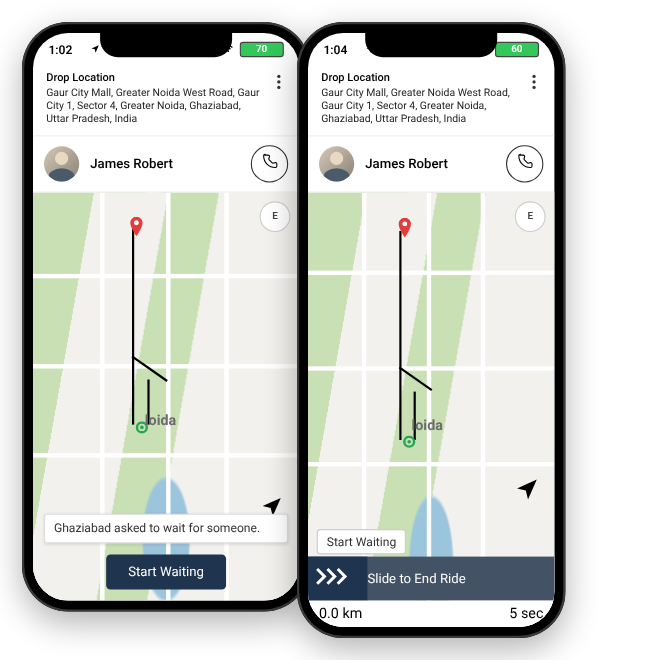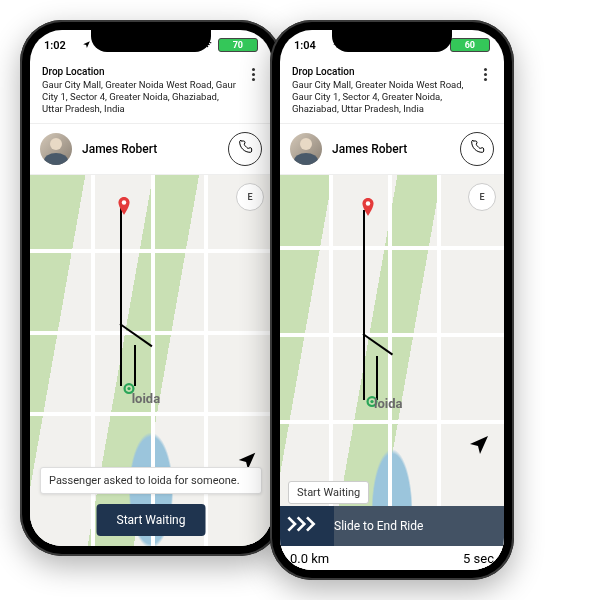--- a/index.html
+++ b/index.html
@@ -69,21 +69,21 @@
     flex: 1; position: relative; overflow: hidden;
     background:
       radial-gradient(ellipse at 50% 85%, #9bc5dc 0%, #9bc5dc 12%, transparent 13%),
       linear-gradient(100deg, #c9e0b4 0%, #c9e0b4 18%, #f2f1ee 18%, #f2f1ee 40%, #c9e0b4 40%, #c9e0b4 55%, #f2f1ee 55%),
       #eef0ec;
   }
   .roads { position:absolute; inset:0; }
   .road { position:absolute; background:#fff; }
   .road.h { height:4px; left:0; right:0; }
   .road.v { width:4px; top:0; bottom:0; }
-  .city-label { position:absolute; font-size:13px; font-weight:700; color:#6b6b6b;margin-top:16px; }
+  .city-label { position:absolute; font-size:13px; font-weight:700; color:#6b6b6b; }
   .compass { position:absolute; top:8px; right:8px; width:28px;height:28px;border-radius:50%;background:#fff;border:1px solid #ccc;display:flex;align-items:center;justify-content:center;font-size:9px;color:#444;font-weight:600;}
   .locate { position:absolute; bottom:70px; right:10px; width:30px;height:30px;display:flex;align-items:center;justify-content:center;}
   .pin { position:absolute; width:14px;}
   .pin-drop { left:36%; top:6%; }
   .pin-pick { left:38%; top:56%; }
   .route { position:absolute; left:37%; top:9%; width:2px; height:48%; background:#000; }
   .route2 { position:absolute; left:37%; top:40%; width:16%; height:2px; background:#000; transform: rotate(35deg); transform-origin: left center;}
   .route3 { position:absolute; left:43%; top:46%; width:2px; height:11%; background:#000;}
 
   .msg-bar {
@@ -197,21 +197,21 @@
             </svg>
         </div>
         <div class="city-label" style="left:42%;top:54%;">loida</div>
         <div class="compass">E</div>
         <div class="locate">
           <svg width="22" height="22" viewBox="0 0 24 24">
               <path d="M3 11l18-8-8 18-2-8-8-2z" fill="#000"></path>
             </svg>
         </div>
 
-        <div class="msg-bar">Passenger asked to loida for someone.</div>
+        <div class="msg-bar">Ghaziabad asked to wait for someone.</div>
         <div class="start-btn">Start Waiting</div>
       </div>
     </div>
   </div>
 
   <div class="phone right">
     <div class="screen">
       <div class="notch"></div>
 
       <div class="statusbar">

